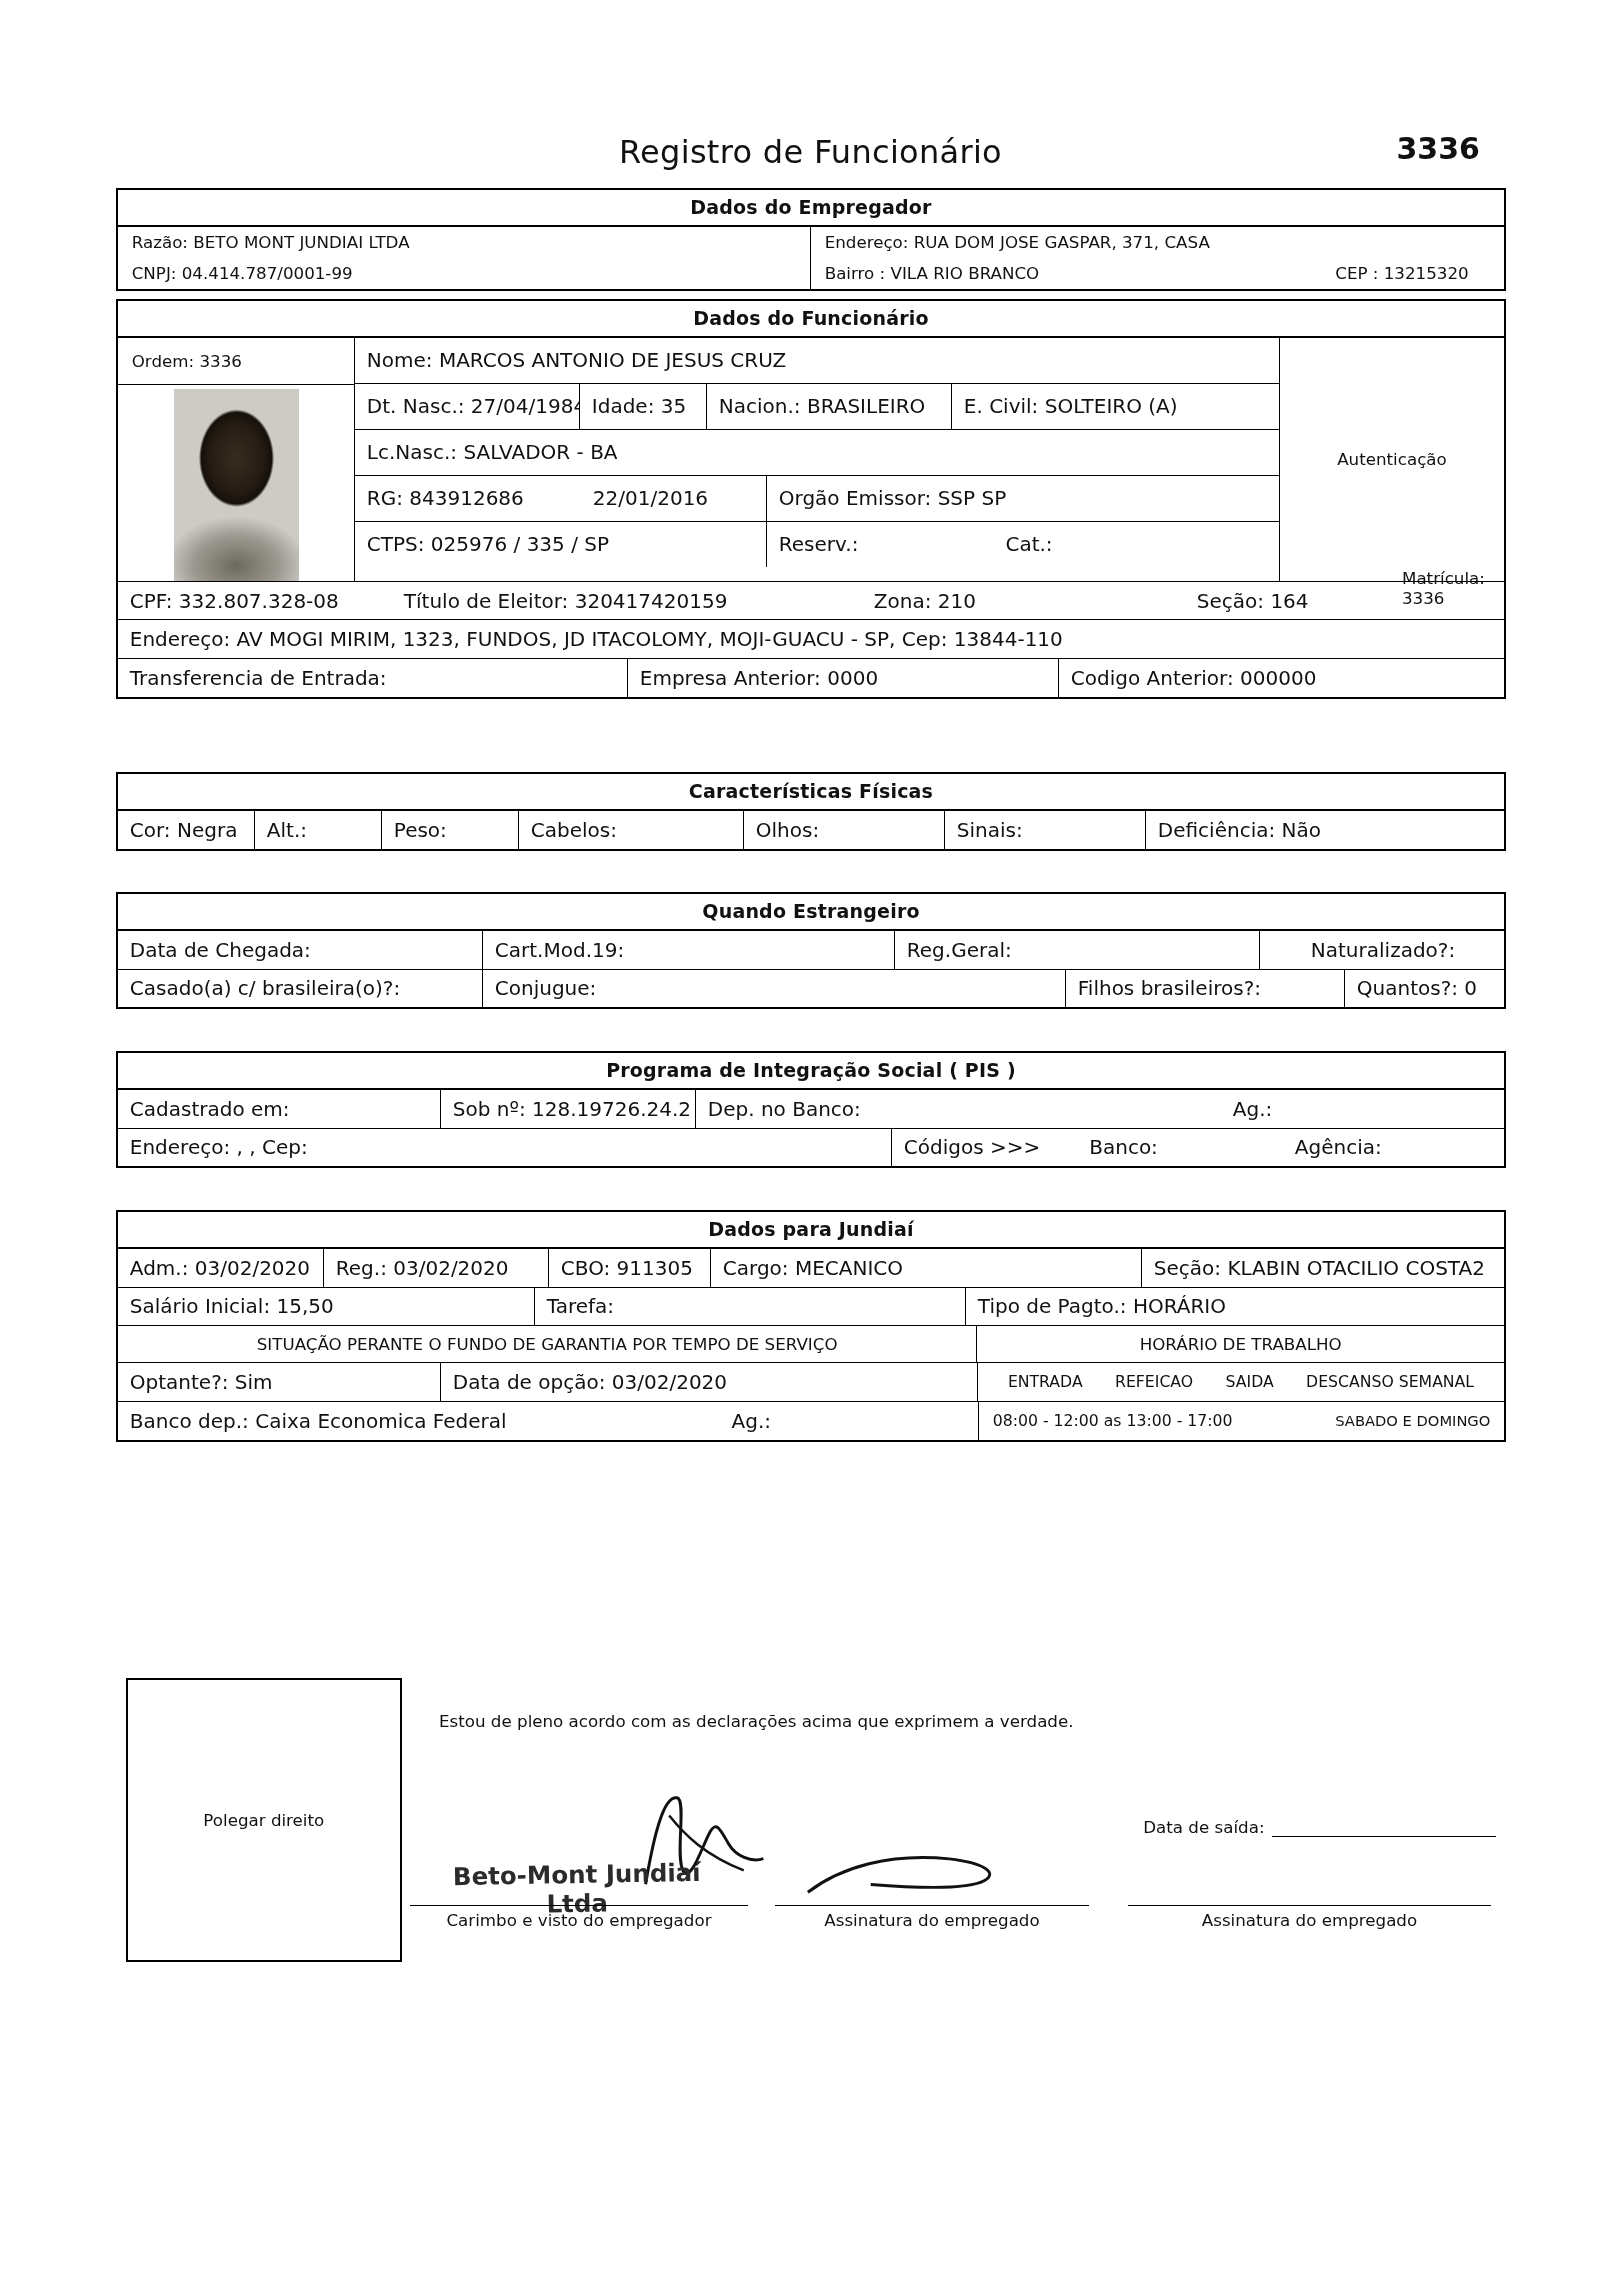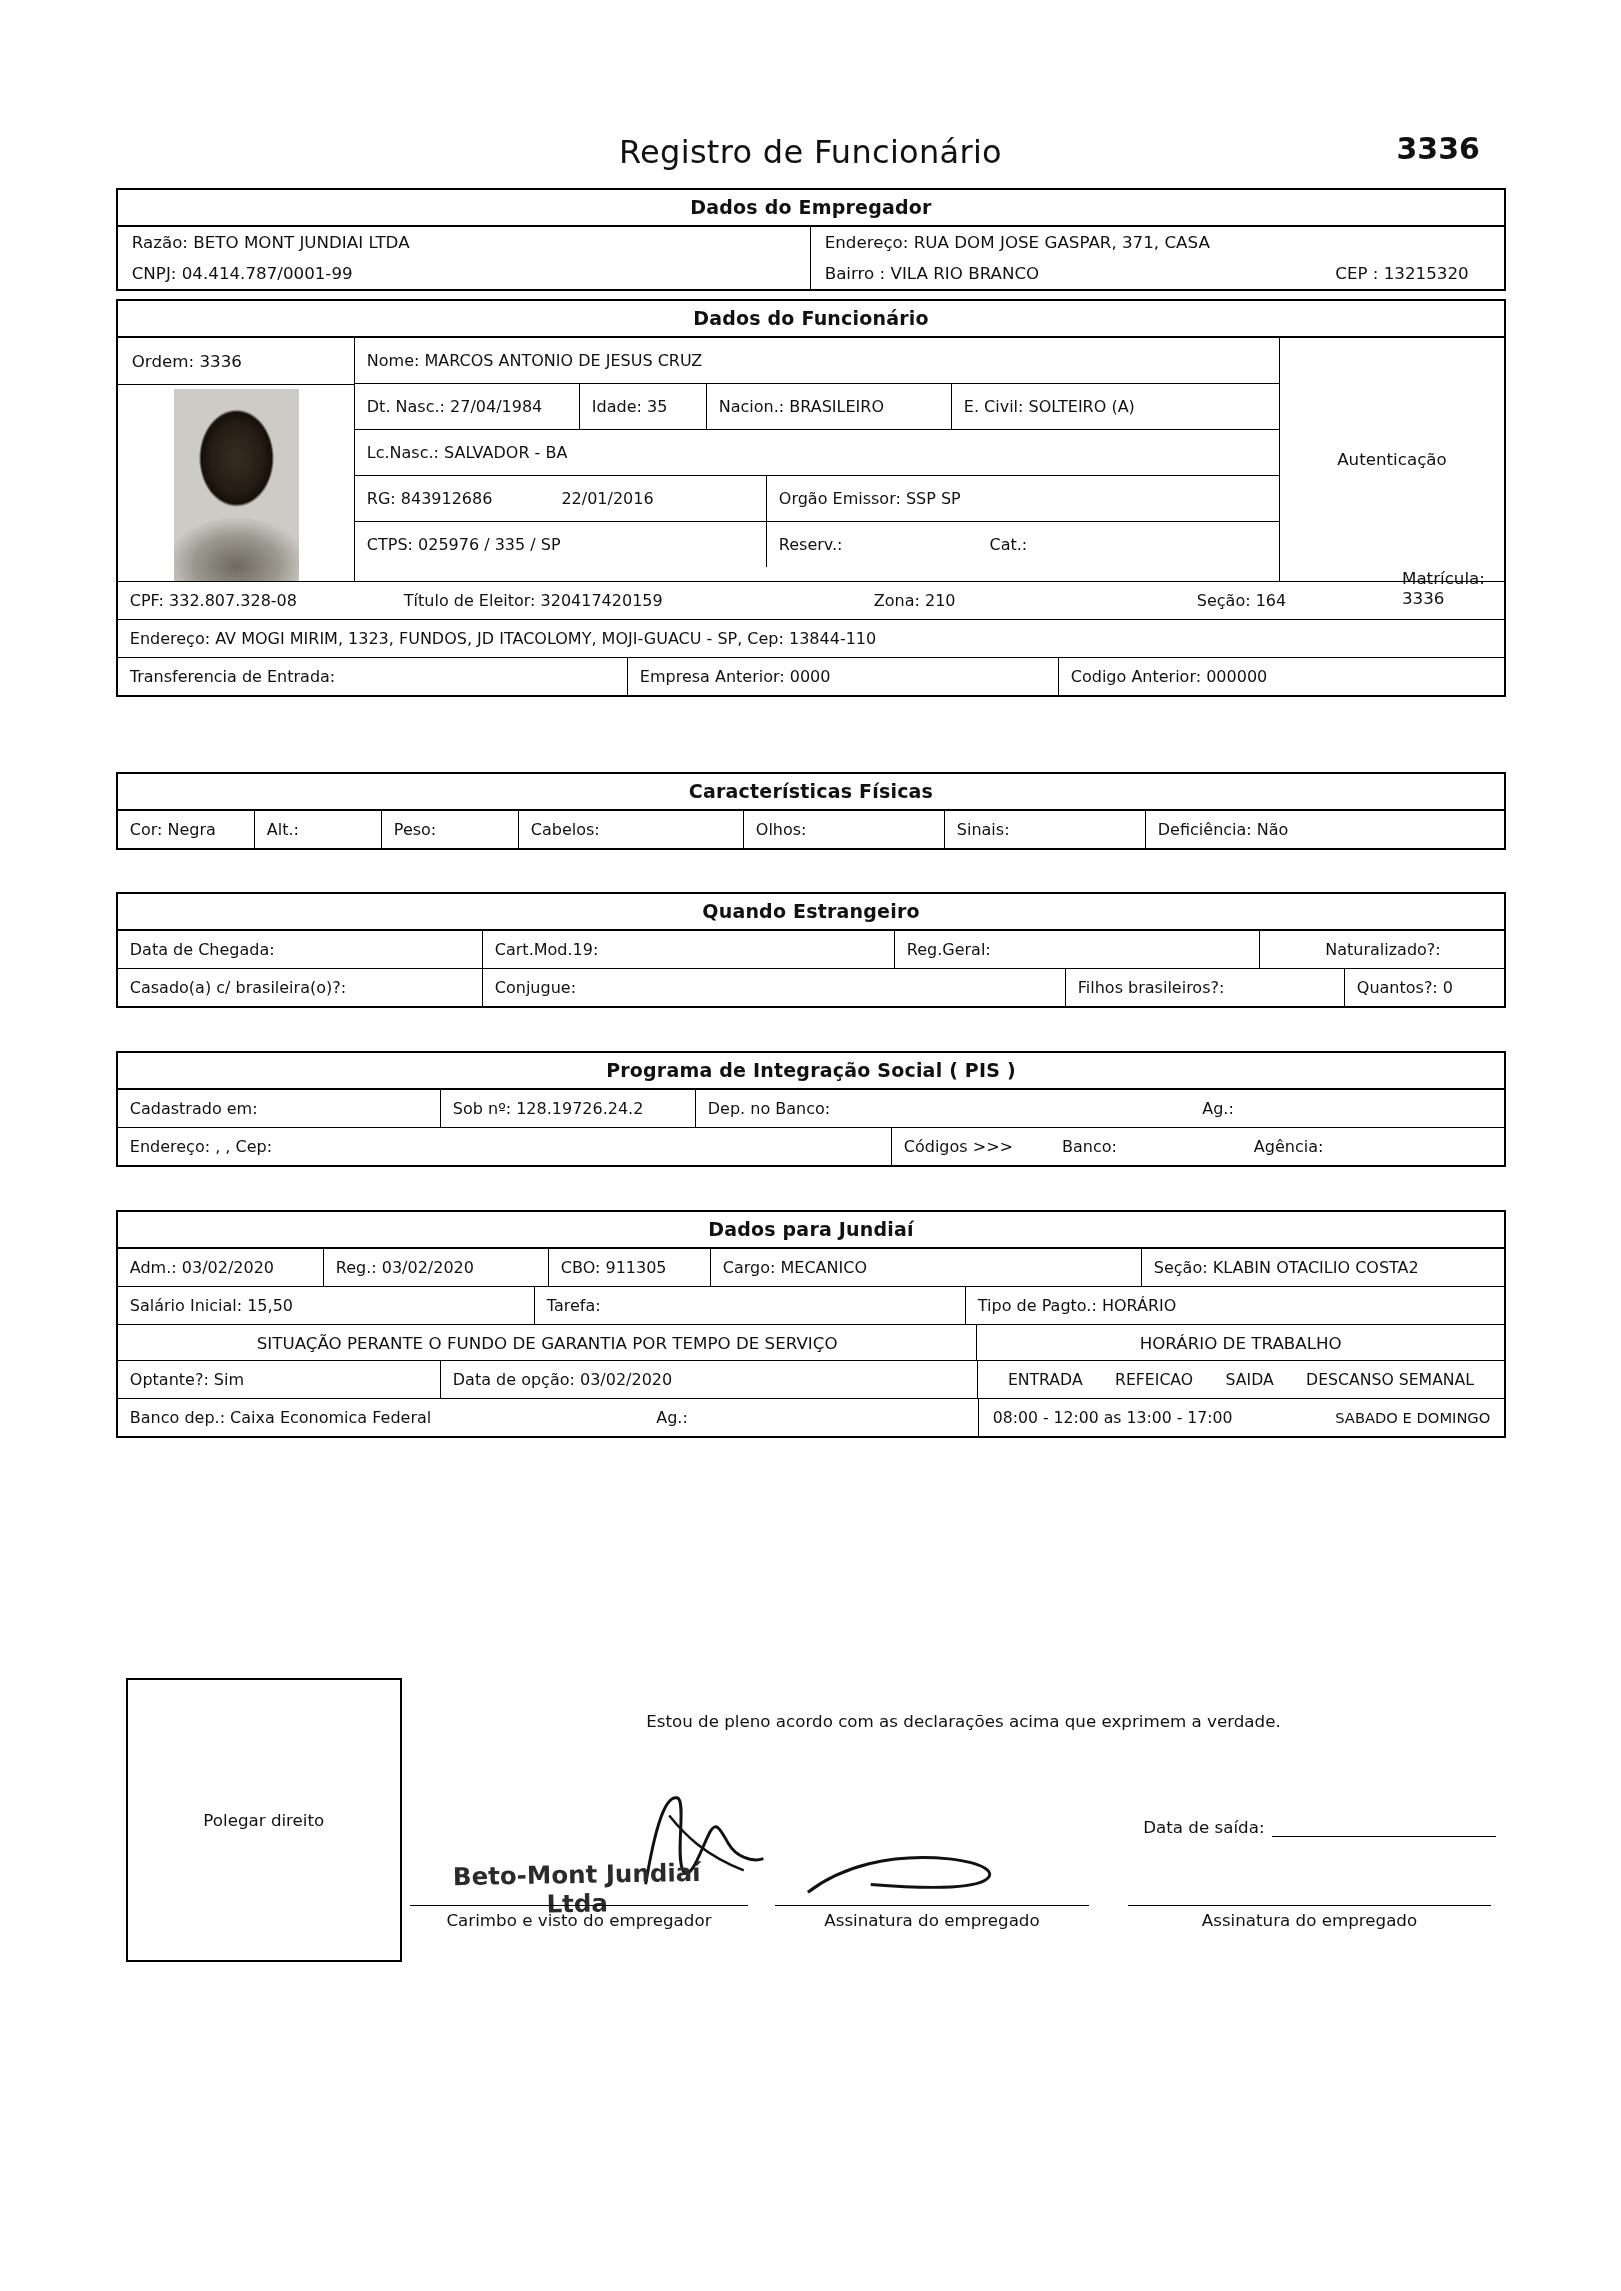--- a/index.html
+++ b/index.html
@@ -57,21 +57,21 @@
     letter-spacing: 0.2px;
   }
   .row {
     display: flex;
     border-bottom: 1px solid #000;
     box-sizing: border-box;
   }
   .row:last-child { border-bottom: none; }
   .cell {
     padding: 6.9px 9.8px 6.9px 11.8px;
-    font-size: 16px;
+    font-size: 20px;
     box-sizing: border-box;
     border-right: 1px solid #000;
     display: flex;
     align-items: center;
     min-height: 37px;
     white-space: nowrap;
     overflow: hidden;
   }
   .cell:last-child { border-right: none; }
   .cell.center { justify-content: center; }
@@ -208,21 +208,20 @@
     align-items: center;
     justify-content: center;
     font-size: 16.7px;
     box-sizing: border-box;
   }
   .agree {
     position: absolute;
     left: 323px;
     top: 33px;
     width: 1049px;
-    text-align: center;
     font-size: 16.7px;
   }
   .saida {
     position: absolute;
     right: 9.8px;
     top: 139px;
     font-size: 16.7px;
     width: 353px;
     display: flex;
     align-items: flex-end;

